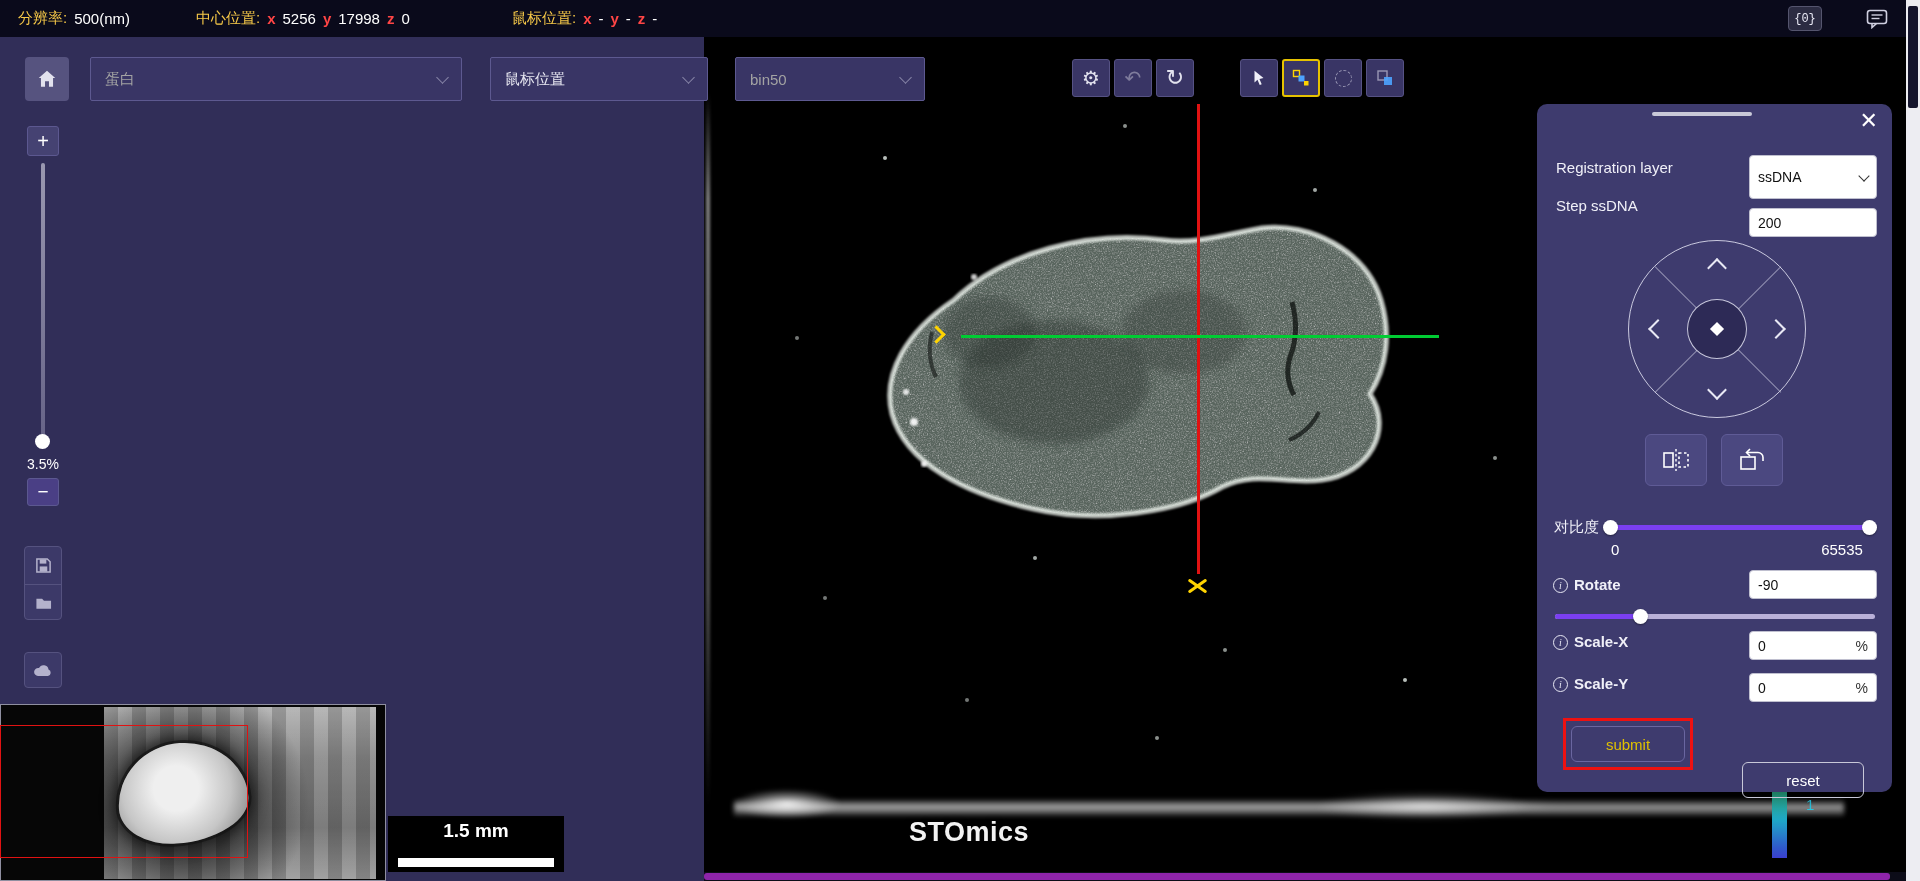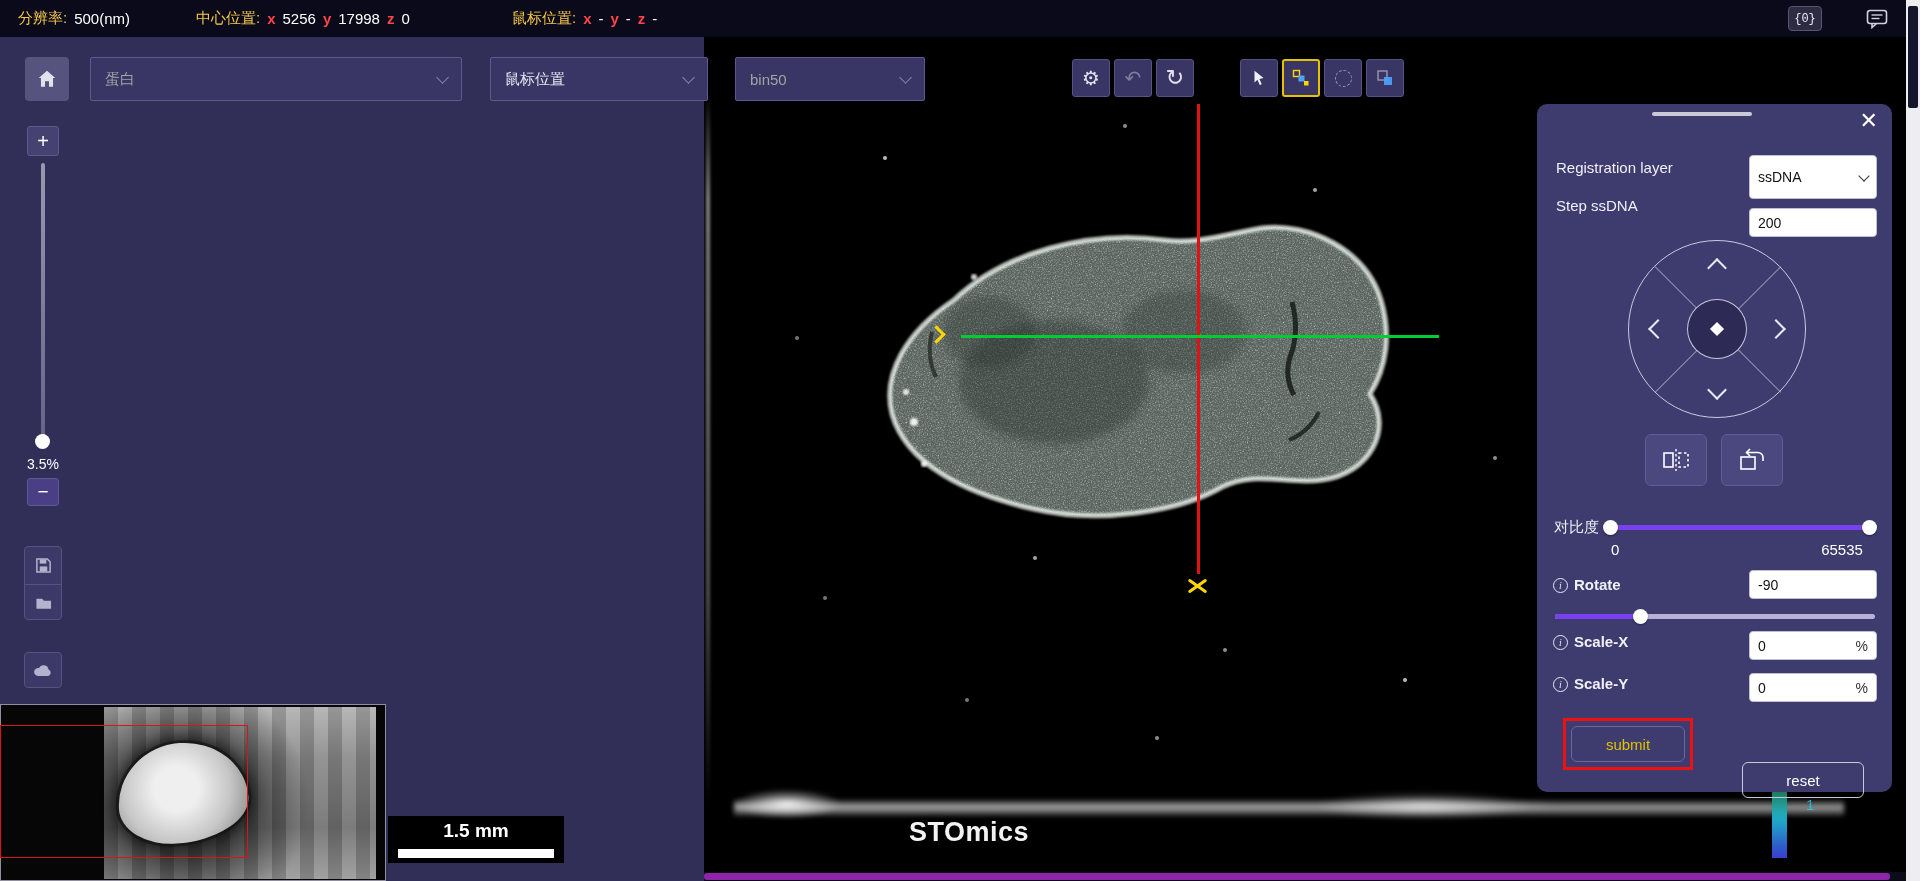--- a/index.html
+++ b/index.html
@@ -53,21 +53,21 @@
       radial-gradient(circle at 30% 55%, rgba(0,0,0,.55) 0 26%, rgba(0,0,0,0) 58%),
       repeating-linear-gradient(90deg, rgba(0,0,0,.16) 0 14px, rgba(255,255,255,.06) 14px 28px),
       linear-gradient(to bottom, #b3b3b3, #8d8d8d 30%, #747474 70%, #9c9c9c); }
   .mm-blob { position:absolute; left:14px; top:36px; width:130px; height:100px;
     border-radius:50% 50% 58% 42% / 62% 58% 42% 38%; transform:rotate(-4deg);
     background:radial-gradient(circle at 45% 45%, #efefef 25%, #c6c6c6 60%, #8c8c8c 88%);
     box-shadow:0 0 0 3px rgba(18,18,18,.65), 0 0 14px 5px rgba(0,0,0,.55); }
   .mm-rect { position:absolute; left:-1px; top:20px; width:248px; height:133px; border:1px solid #e01212; }
 
   
-  .scalebar { position:absolute; left:388px; top:816px; width:176px; height:47px; background:#000; z-index:21; }
+  .scalebar { position:absolute; left:388px; top:816px; width:176px; height:56px; background:#000; z-index:21; }
   .scalebar .sb-label { position:absolute; left:0; top:4px; width:100%; text-align:center; color:#fff; font-size:19px; font-weight:bold; }
   .scalebar .sb-bar { position:absolute; left:10px; right:10px; bottom:5px; height:9px; background:#fff; }
 
   
   .home-btn { position:absolute; left:25px; top:57px; width:44px; height:44px; background:#56537f; border-radius:4px;
     display:flex; align-items:center; justify-content:center; z-index:30; }
   .dd { position:absolute; top:57px; height:44px; background:#393565; border:1px solid #5d5990; border-radius:2px;
     display:flex; align-items:center; justify-content:space-between; padding:0 14px; font-size:15px; z-index:30; }
   .dd.disabled { color:#a3a3a3; }
   .dd.active { color:#e8e8f2; }

